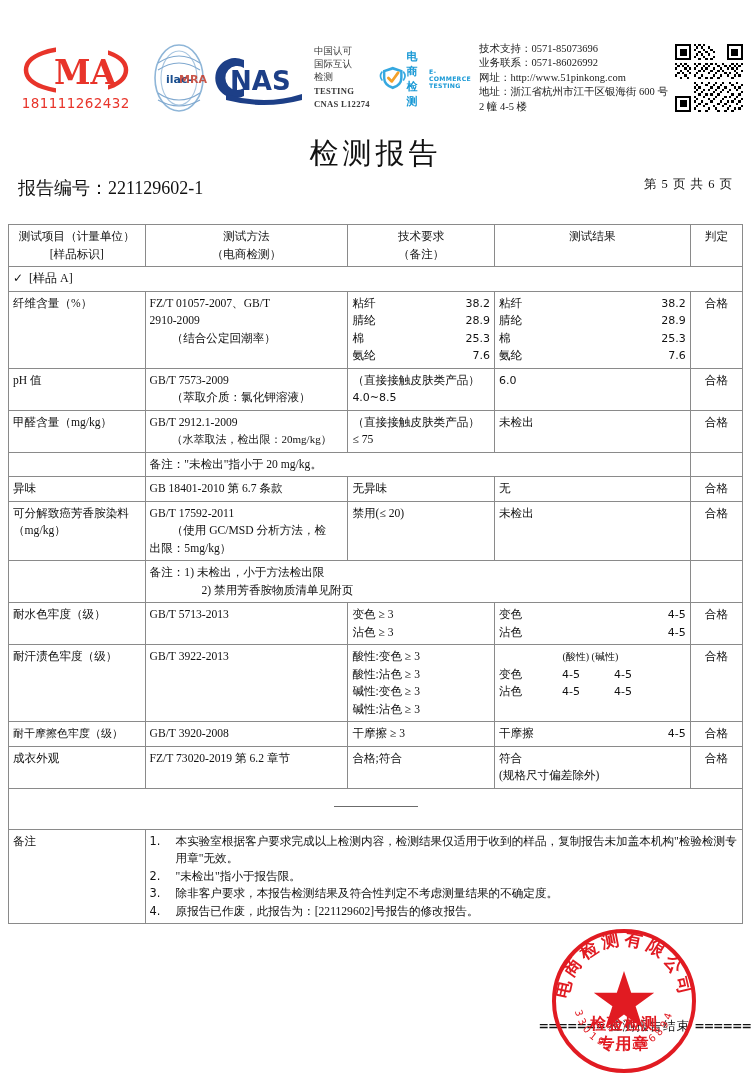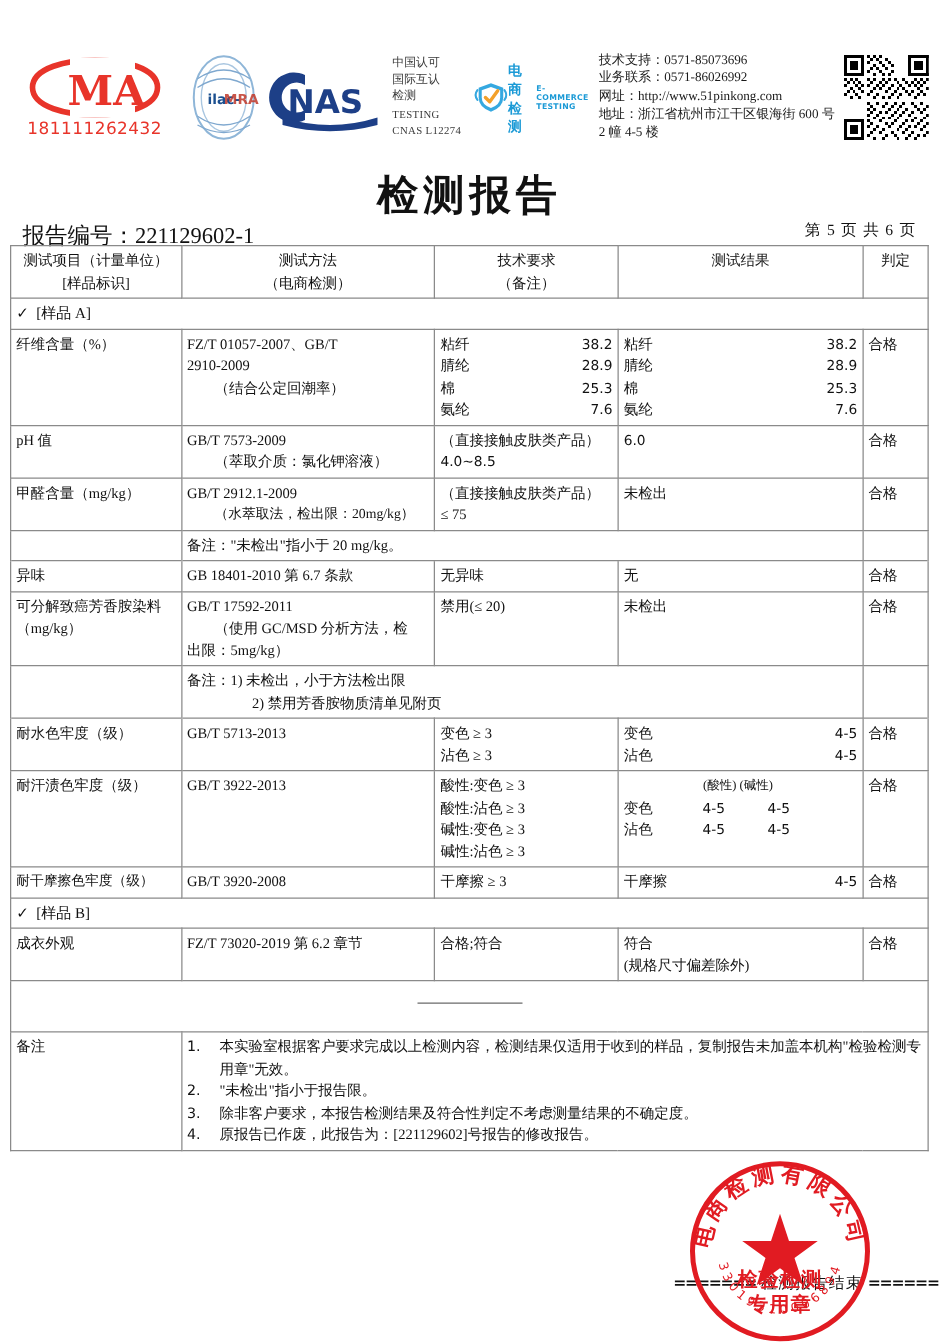--- a/index.html
+++ b/index.html
@@ -19,55 +19,55 @@
     display:flex;align-items:center;
   }
   .hdr-cma{width:150px;display:flex;flex-direction:column;align-items:center;justify-content:center;margin-left:8px;}
   .cma-mark{position:relative;width:120px;height:48px;}
   .cma-mark svg{display:block;}
   .cma-num{color:#e8342a;font-family:"DejaVu Sans",sans-serif;font-size:13.5px;letter-spacing:.4px;margin-top:1px;}
 
   .hdr-ilac{width:78px;display:flex;align-items:flex-start;justify-content:center;}
   .hdr-cnas{width:105px;display:flex;align-items:center;justify-content:center;}
   .hdr-cnas-txt{width:72px;font-size:9.5px;line-height:13.2px;color:#3a3a3a;font-family:"Liberation Serif",serif;}
-  .hdr-cnas-txt .lat{font-size:8.6px;letter-spacing:.3px;}
+  .hdr-cnas-txt .lat{font-size:8.6px;letter-spacing:.3px;font-weight:bold;}
 
   .hdr-ec{width:92px;display:flex;flex-direction:row;align-items:center;justify-content:center;}
   .ec-cn{color:#1b9ad6;font-family:"DejaVu Sans",sans-serif;font-size:11px;font-weight:bold;margin-top:1px;letter-spacing:.5px;}
   .ec-en{color:#1b9ad6;font-family:"DejaVu Sans",sans-serif;font-size:6.2px;font-weight:bold;letter-spacing:.25px;}
 
   .hdr-contact{flex:1;padding-left:8px;font-size:10.5px;line-height:14.6px;color:#1a1a1a;font-family:"Liberation Serif",serif;}
   .hdr-contact .ln{white-space:nowrap;}
   .hdr-contact .lat{font-family:"Liberation Serif",serif;}
 
   .hdr-qr{width:92px;display:flex;align-items:center;justify-content:center;}
   .qr{width:68px;height:68px;}
 
   
   .doc-title{
     position:absolute;left:0;top:134px;width:751px;text-align:center;
-    font-family:"DejaVu Serif",serif;font-weight:bold;font-size:33px;letter-spacing:4px;
+    font-family:"DejaVu Serif",serif;font-weight:normal;font-size:29px;letter-spacing:4px;
   }
   .rep-no{position:absolute;left:18px;top:176px;font-size:18px;font-family:"Liberation Serif",serif;}
   .page-no{position:absolute;right:18px;top:176px;font-size:12.5px;font-family:"Liberation Serif",serif;letter-spacing:1px;}
 
   
-  .tbl-wrap{position:absolute;left:8px;top:196px;width:735px;}
+  .tbl-wrap{position:absolute;left:8px;top:224px;width:735px;}
   table.rep{border-collapse:collapse;width:735px;table-layout:fixed;font-size:11.6px;}
   table.rep td,table.rep th{
     border:1px solid #8a8a8a;
     padding:3px 4px;vertical-align:top;font-weight:normal;
     line-height:17.5px;
   }
   .c1{width:136px;}
   .c2{width:202px;}
   .c3{width:146px;}
   .c4{width:195px;}
   .c5{width:52px;}
-  .ctr{text-align:left;}
+  .ctr{text-align:center;}
   .thead td{text-align:center;vertical-align:middle;line-height:19px;padding:4px 2px;}
   .sample-row td{border-left:1px solid #8a8a8a;border-right:1px solid #8a8a8a;font-weight:bold;font-size:12px;padding:2px 4px 3px 4px;}
   .sample-row .chk{font-family:"DejaVu Sans",sans-serif;font-weight:normal;padding-right:6px;}
   .kv{display:flex;justify-content:space-between;}
   .kv .k{padding-right:6px;}
   .kv .v{min-width:46px;text-align:right;font-family:"DejaVu Sans",sans-serif;font-size:11px;}
   .res .kv .v{text-align:left;min-width:0;padding-left:44px;}
   .ind{padding-left:22px;}
   .nowrapx{white-space:nowrap;}
   .mono{font-family:"DejaVu Sans",sans-serif;font-size:11px;}
@@ -558,25 +558,20 @@
           <td>干摩擦 ≥ 3</td>
           <td class="res">
             <div class="kv">
                 <span class="k">干摩擦</span>
                 <span class="v">4-5</span>
               </div>
           </td>
           <td class="ctr">合格</td>
         </tr>
 
-        <tr class="sample-row">
-          <td colspan="5">
-            <span class="chk">✓</span><span>[样品 B]</span>
-          </td>
-        </tr>
 
         <tr>
           <td>成衣外观</td>
           <td>FZ/T 73020-2019 第 6.2 章节</td>
           <td>合格;符合</td>
           <td>
             <div>符合</div>
             <div>(规格尺寸偏差除外)</div>
           </td>
           <td class="ctr">合格</td>

